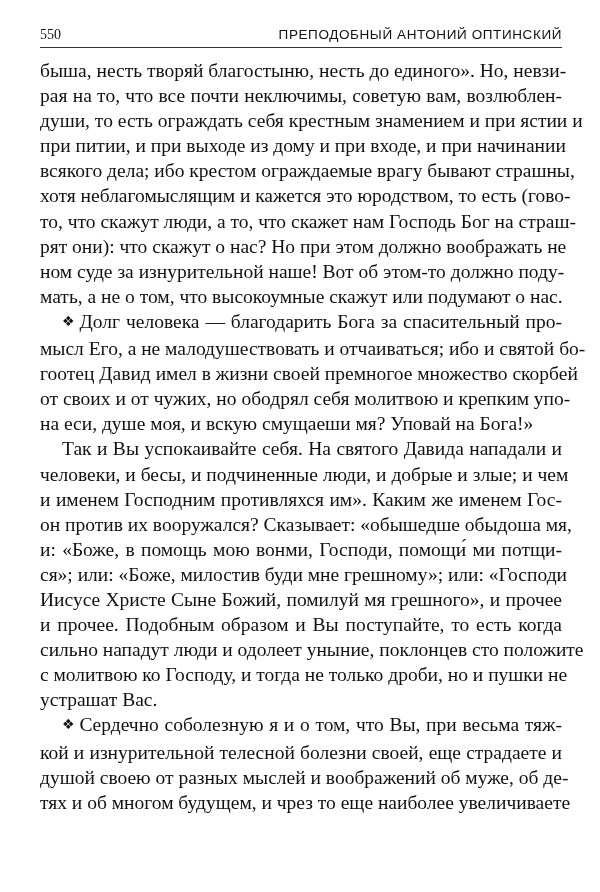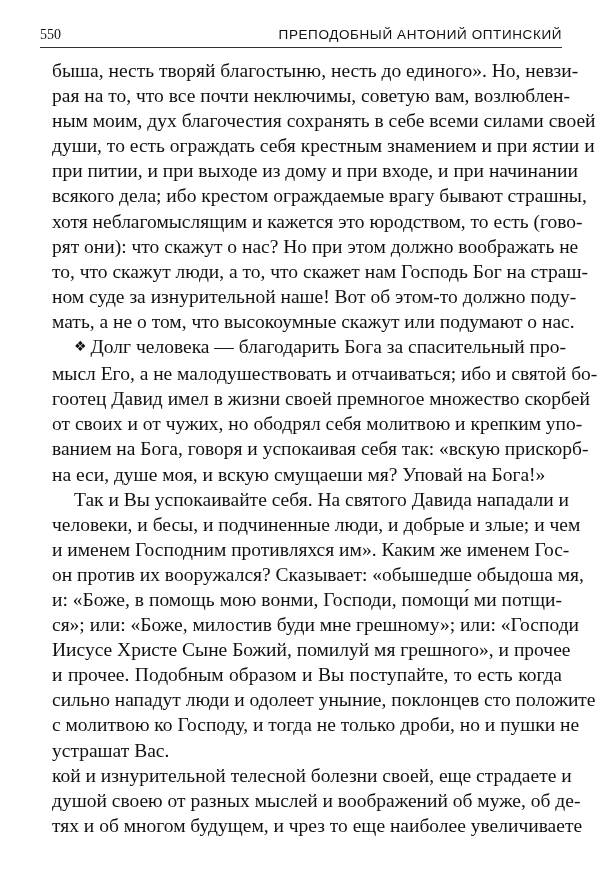--- a/index.html
+++ b/index.html
@@ -7,68 +7,67 @@
   .page { position: absolute; left: 40px; top: 26px; width: 522px; color: #111; }
   .running-head {
     display: flex; justify-content: space-between; align-items: flex-end;
     font-family: "Liberation Serif", serif; font-size: 14px; line-height: 18px;
     padding-bottom: 3px; border-bottom: 1.5px solid #333;
   }
   .page-number { font-size: 14px; }
   .running-title { letter-spacing: 0.6px; font-family: "Liberation Sans", sans-serif; font-size: 13.5px; text-align: center; }
   .body-text { margin-top: 10px; font-family: "Liberation Serif", serif; font-size: 19.5px; line-height: 25.1px; }
   .para { margin: 0; text-align: justify; text-align-last: justify; }
-  .para .line { display: block; text-align: justify; text-align-last: justify; white-space: nowrap; margin-left: 12px; }
+  .para .line { display: block; text-align: justify; text-align-last: justify; white-space: nowrap; }
   .para .line.last { text-align-last: left; }
   .para .line.indent { padding-left: 22px; }
   .bullet { font-size: 14px; position: relative; top: -2px; margin-right: 4px; }
 </style>
 </head>
 <body>
 
 <div class="page">
   <div class="running-head">
     <span class="page-number">550</span>
     <span class="running-title">ПРЕПОДОБНЫЙ АНТОНИЙ ОПТИНСКИЙ</span>
   </div>
   <div class="body-text" id="body-text">
       <p class="para">
         <span class="line"><span>быша, несть творяй благостыню, несть до единого». Но, невзи-</span></span>
         <span class="line"><span>рая на то, что все почти неключимы, советую вам, возлюблен-</span></span>
-        <span class="line"><span>ным моим, дух благочестия сохранять в себе всеми силами своей</span></span>
         <span class="line"><span>души, то есть ограждать себя крестным знамением и при ястии и</span></span>
         <span class="line"><span>при питии, и при выходе из дому и при входе, и при начинании</span></span>
         <span class="line"><span>всякого дела; ибо крестом ограждаемые врагу бывают страшны,</span></span>
         <span class="line"><span>хотя неблагомыслящим и кажется это юродством, то есть (гово-</span></span>
+        <span class="line"><span>то, что скажут люди, а то, что скажет нам Господь Бог на страш-</span></span>
         <span class="line"><span>рят они): что скажут о нас? Но при этом должно воображать не</span></span>
-        <span class="line"><span>то, что скажут люди, а то, что скажет нам Господь Бог на страш-</span></span>
         <span class="line"><span>ном суде за изнурительной наше! Вот об этом-то должно поду-</span></span>
         <span class="line last"><span>мать, а не о том, что высокоумные скажут или подумают о нас.</span></span>
       </p>
       <p class="para">
         <span class="line indent"><span class="bullet">❖</span><span>Долг человека — благодарить Бога за спасительный про-</span></span>
         <span class="line"><span>мысл Его, а не малодушествовать и отчаиваться; ибо и святой бо-</span></span>
         <span class="line"><span>гоотец Давид имел в жизни своей премногое множество скорбей</span></span>
         <span class="line"><span>от своих и от чужих, но ободрял себя молитвою и крепким упо-</span></span>
-        <span class="line"><span>ванием на Бога, говоря и успокаивая себя так: «вскую прискорб-</span></span>
         <span class="line last"><span>на еси, душе моя, и вскую смущаеши мя? Уповай на Бога!»</span></span>
       </p>
       <p class="para">
         <span class="line indent"><span>Так и Вы успокаивайте себя. На святого Давида нападали и</span></span>
         <span class="line"><span>человеки, и бесы, и подчиненные люди, и добрые и злые; и чем</span></span>
         <span class="line"><span>и именем Господним противляхся им». Каким же именем Гос-</span></span>
         <span class="line"><span>он против их вооружался? Сказывает: «обышедше обыдоша мя,</span></span>
         <span class="line"><span>и: «Боже, в помощь мою вонми, Господи, помощи́ ми потщи-</span></span>
         <span class="line"><span>ся»; или: «Боже, милостив буди мне грешному»; или: «Господи</span></span>
         <span class="line"><span>Иисусе Христе Сыне Божий, помилуй мя грешного», и прочее</span></span>
         <span class="line"><span>и прочее. Подобным образом и Вы поступайте, то есть когда</span></span>
         <span class="line"><span>сильно нападут люди и одолеет уныние, поклонцев сто положите</span></span>
         <span class="line"><span>с молитвою ко Господу, и тогда не только дроби, но и пушки не</span></span>
         <span class="line last"><span>устрашат Вас.</span></span>
       </p>
       <p class="para">
+        <span class="line indent"><span class="bullet">❖</span><span>Сердечно соболезную я и о том, что Вы, при весьма тяж-</span></span>
         <span class="line"><span>кой и изнурительной телесной болезни своей, еще страдаете и</span></span>
         <span class="line"><span>душой своею от разных мыслей и воображений об муже, об де-</span></span>
         <span class="line"><span>тях и об многом будущем, и чрез то еще наиболее увеличиваете</span></span>
         <span class="line"></span>
       </p>
     </div>
 </div>
 
 </body></html>

